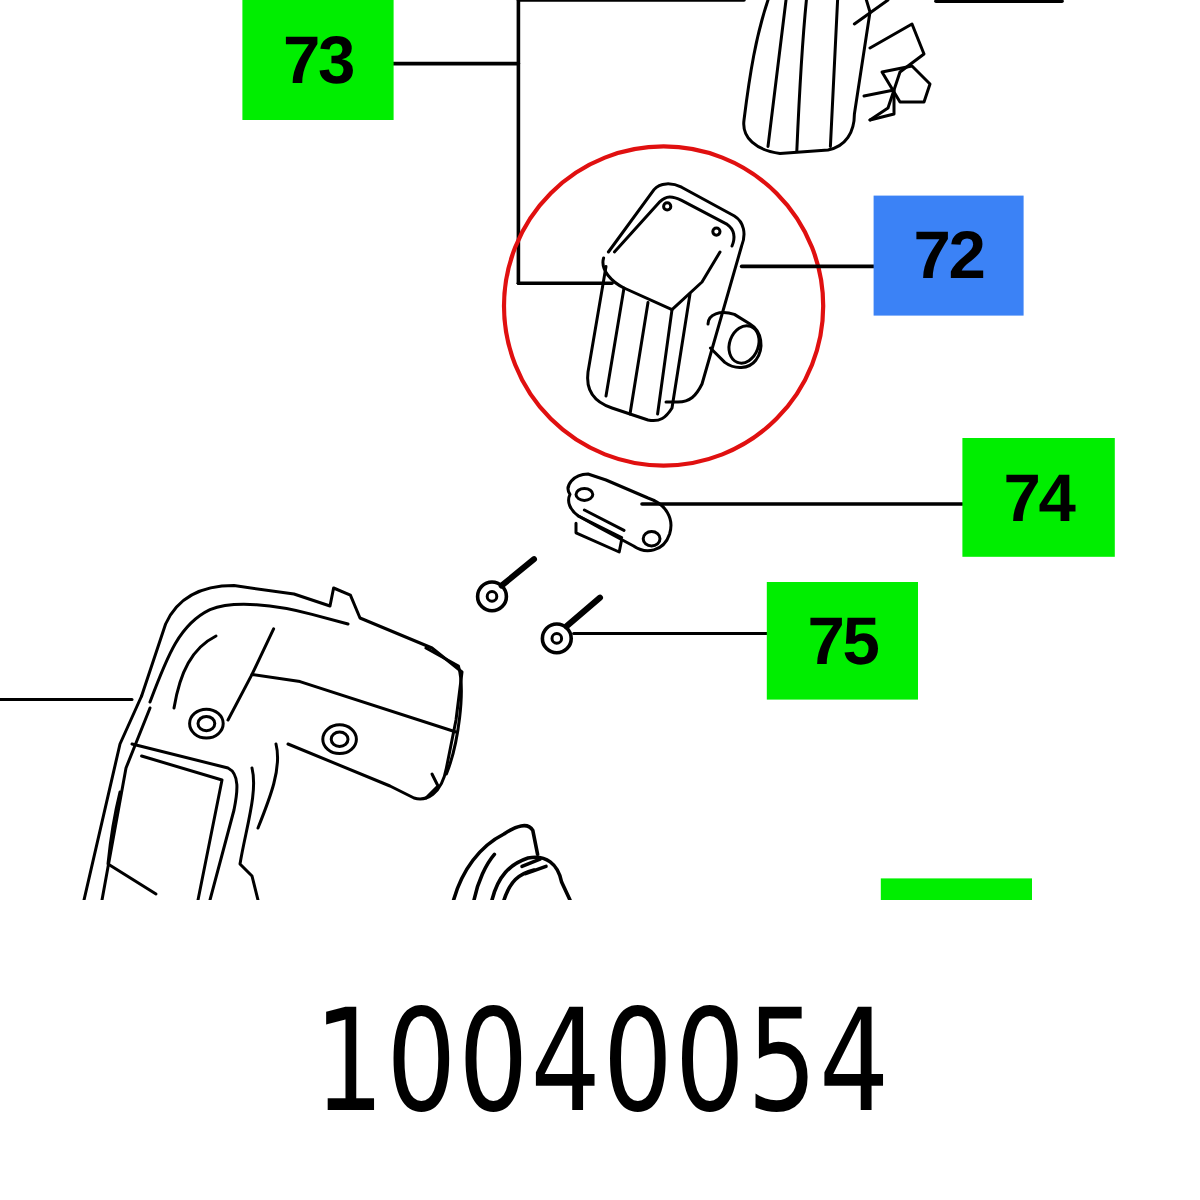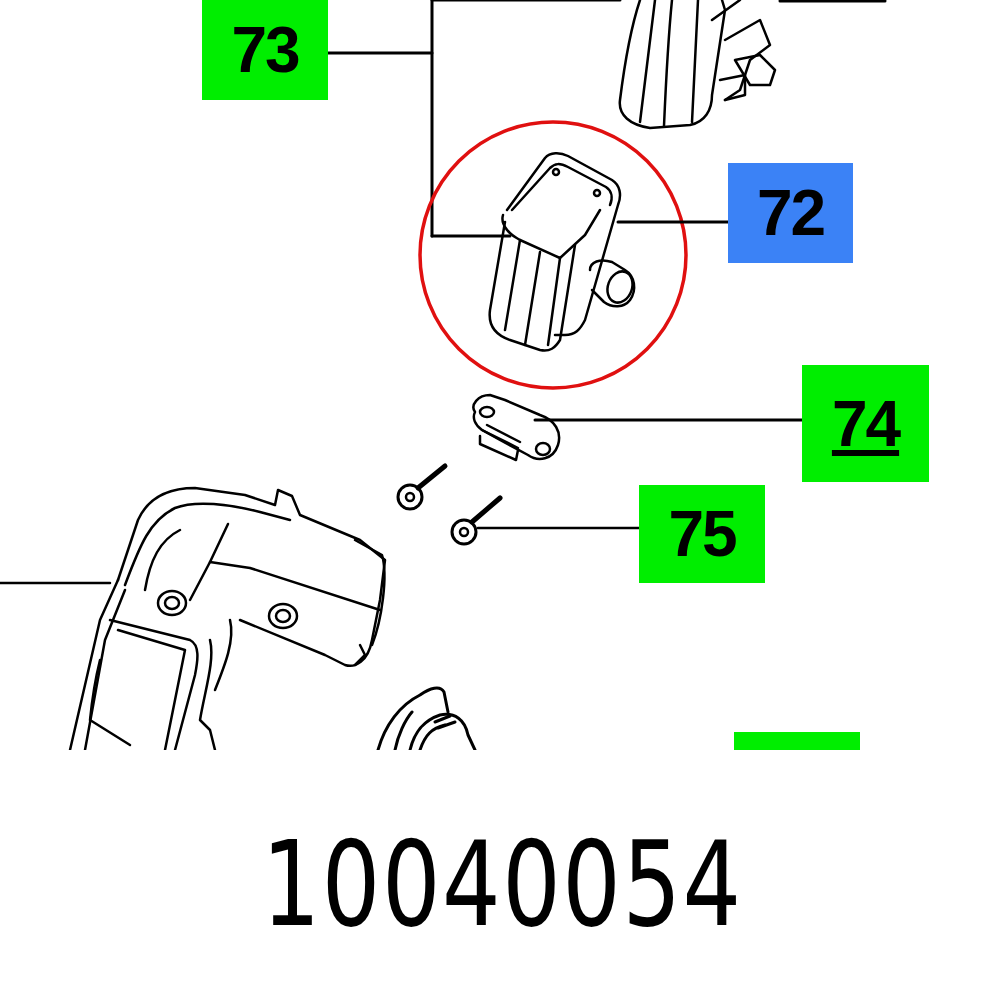--- a/index.html
+++ b/index.html
@@ -2,21 +2,21 @@
 <html><head>
 <meta charset="utf-8">
 <style>
   html, body { margin: 0; padding: 0; background: #ffffff; }
   body { width: 1000px; height: 1000px; position: relative; overflow: hidden; font-family: "Liberation Sans", sans-serif; }
   .canvas { position: absolute; left: 0; top: 0; width: 1000px; height: 750px; overflow: hidden; }
   .canvas svg { position: absolute; left: 0; top: 0; }
   .callout {
     position: absolute; display: flex; align-items: center; justify-content: center;
     font-family: "Liberation Sans", sans-serif; font-weight: bold; color: #000;
-    font-size: 64px; letter-spacing: -2px; line-height: 1;
+    font-size: 56px; letter-spacing: -2px; line-height: 1;
   }
   .callout.green { background: #00ee00; }
   .callout.red { background: #3b82f6; }
   .green-bar { position: absolute; left: 734px; top: 732px; width: 126px; height: 18px; background: #00ee00; }
   .part-number {
     position: absolute; left: 0; top: 815px; width: 1000px; text-align: center;
     font-family: "DejaVu Sans", sans-serif; font-size: 118px; font-weight: normal;
     letter-spacing: 2px; color: #000; transform: scaleX(0.78); transform-origin: 510px 0;
   }
 </style>
@@ -114,21 +114,21 @@
       </g>
     </g>
   </svg>
 
   <div class="callout green" style="left:202px;top:0;width:126px;height:100px;">
       <span>73</span>
     </div>
   <div class="callout red" style="left:728px;top:163px;width:125px;height:100px;">
       <span>72</span>
     </div>
-  <div class="callout green" style="left:802px;top:365px;width:127px;height:117px;text-decoration:underline;">
+  <div class="callout green" style="left:802px;top:365px;width:127px;height:99px;">
       <span>74</span>
     </div>
   <div class="callout green" style="left:639px;top:485px;width:126px;height:98px;">
       <span>75</span>
     </div>
 </div>
 
 <div class="green-bar"></div>
 
 <div class="part-number">10040054</div>

